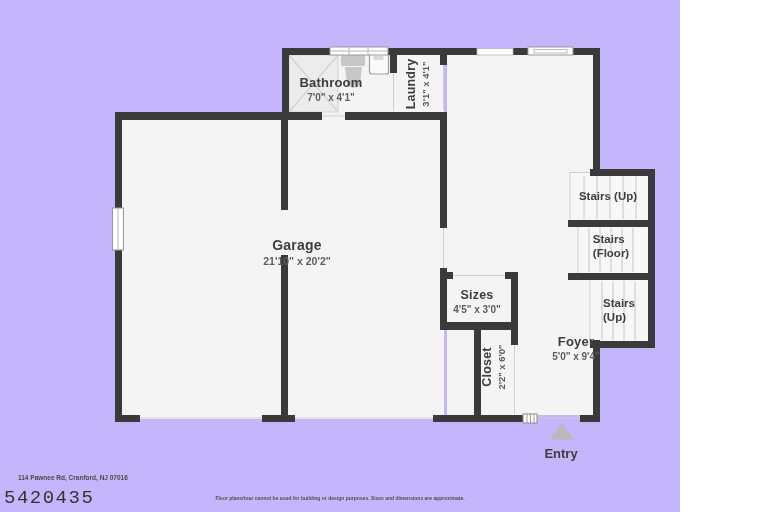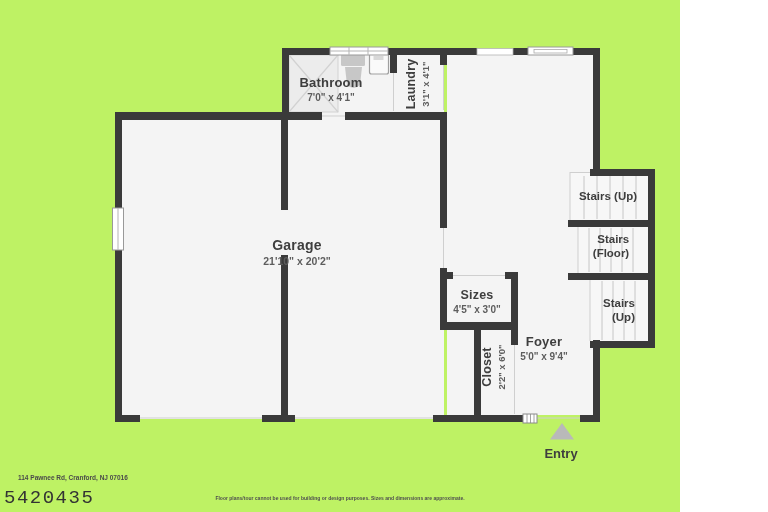--- a/index.html
+++ b/index.html
@@ -1,28 +1,28 @@
 <!DOCTYPE html>
 <html><head>
 <meta charset="utf-8">
 <style>
   html,body { margin:0; padding:0; background:#ffffff; }
   body { width:768px; height:512px; font-family:"Liberation Sans", sans-serif; }
-  #plan { position:relative; width:680px; height:512px; overflow:hidden; background:#bef264; }
+  #plan { position:relative; width:680px; height:512px; overflow:hidden; background:#c4b5fd; }
   #plan svg { position:absolute; left:0; top:0; }
 
   .label { position:absolute; transform:translate(-50%,-50%); text-align:center; white-space:nowrap; color:#3e3e3e; line-height:1.2; }
   .label .name { font-weight:bold; letter-spacing:.2px; }
   .label .dims { font-weight:bold; color:#5d5d5d; margin-top:1px; }
   .rot { transform:translate(-50%,-50%) rotate(-90deg); }
 
   .fs13 { font-size:13px; } .fs125 { font-size:12.5px; } .fs14 { font-size:14px;margin-top:32px; }
   .d10 { font-size:10px; } .d105 { font-size:10.5px; } .d95 { font-size:9.5px; }
 
-  .stairs-label { position:absolute; transform:translate(-50%,-50%); text-align:right; white-space:nowrap; font-weight:bold; color:#3e3e3e; font-size:11.5px; line-height:1.25; }
+  .stairs-label { position:absolute; transform:translate(-50%,-50%); text-align:left; white-space:nowrap; font-weight:bold; color:#3e3e3e; font-size:11.5px; line-height:1.25; }
   .entry-label { position:absolute; transform:translate(-50%,-50%); font-weight:bold; color:#3e3e3e; font-size:13px; }
 
   .addr { position:absolute; left:18px; top:474px; font-size:6.5px; font-weight:bold; color:#4a4a4a; }
   .mls { position:absolute; left:4px; top:487px; font-size:19px; color:#333; letter-spacing:1.5px;font-family:Liberation Mono, monospace; }
   .disclaimer { position:absolute; left:50%; transform:translateX(-50%); top:495px; font-size:5px; font-weight:bold; color:#4f4f4f; white-space:nowrap; }
 </style>
 </head>
 <body>
 
 <div id="plan">
@@ -164,21 +164,21 @@
   <div class="label" style="left:477px; top:302px;">
     <div class="name fs125">Sizes</div>
     <div class="dims d10">4'5" x 3'0"</div>
   </div>
 
   <div class="label rot" style="left:494px; top:367px;">
     <div class="name fs125">Closet</div>
     <div class="dims d95">2'2" x 6'0"</div>
   </div>
 
-  <div class="label" style="left:544px; top:348px;">
+  <div class="label" style="left:576px; top:348px;">
     <div class="name fs13">Foyer</div>
     <div class="dims d10">5'0" x 9'4"</div>
   </div>
 
   <div class="stairs-label" style="left:608px; top:196px;">Stairs (Up)</div>
 
   <div class="stairs-label" style="left:611px; top:246px;">
     <div>Stairs</div>
     <div>(Floor)</div>
   </div>

